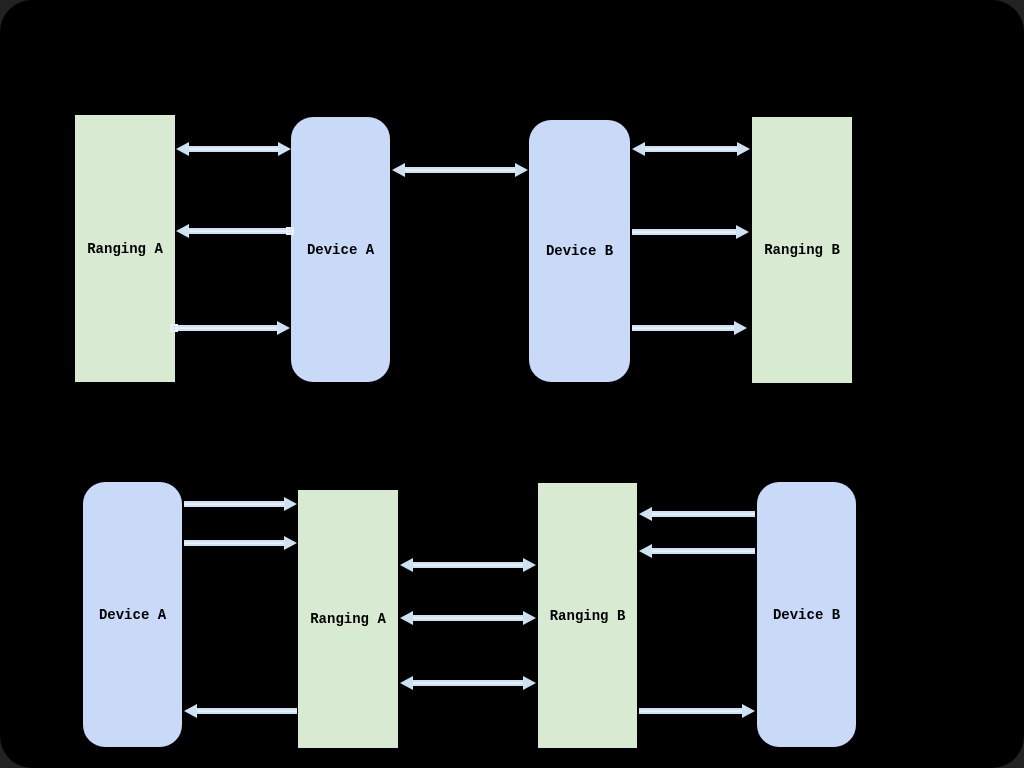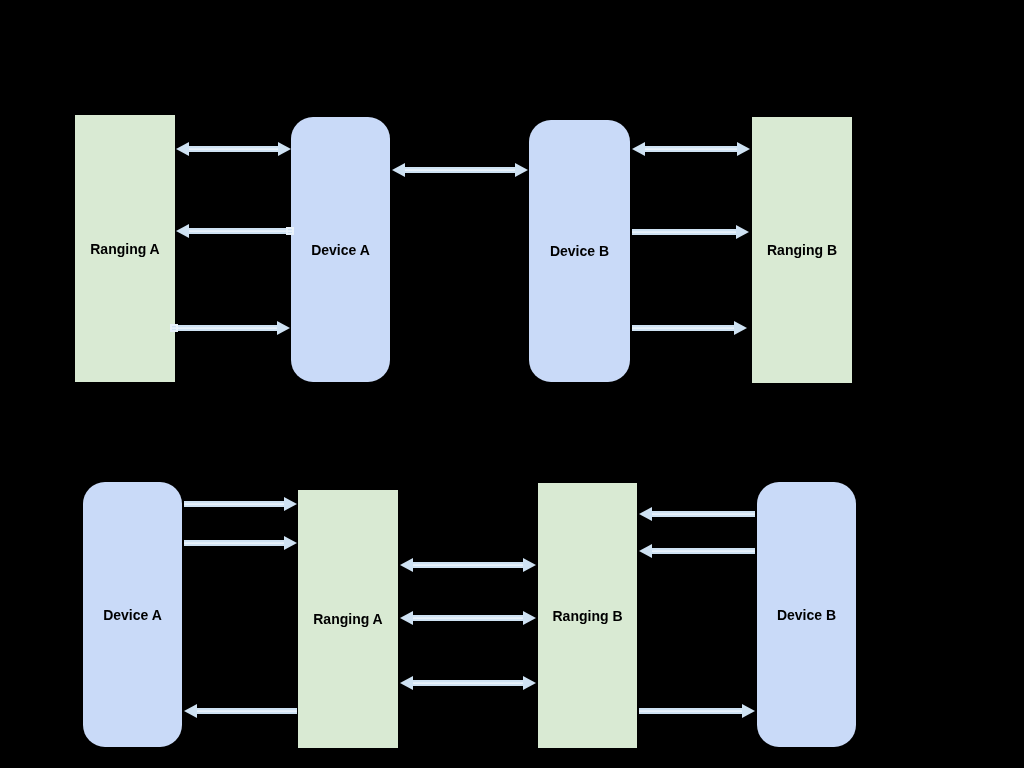--- a/index.html
+++ b/index.html
@@ -9,21 +9,22 @@
     --arrow: #cfe2f3;
     --arrow-core: #e9f2fb;
     --label-text: #000000;
   }
   html,body{margin:0;padding:0;background:#222;}
   .canvas{
     position:relative;
     width:1024px;height:768px;
     background:var(--background);
     overflow:hidden;
-    font-family:Liberation Sans, sans-serif;
+    font-family:Liberation Mono, monospace;
+    border-radius:32px;
   }
   .box{
     position:absolute;
     display:flex;align-items:center;justify-content:center;
     font-weight:bold;font-size:14px;color:var(--label-text);
     text-align:center;
   }
   .box.ranging{background:var(--ranging-fill);}
   .box.device{background:var(--device-fill);border-radius:22px;}
 

